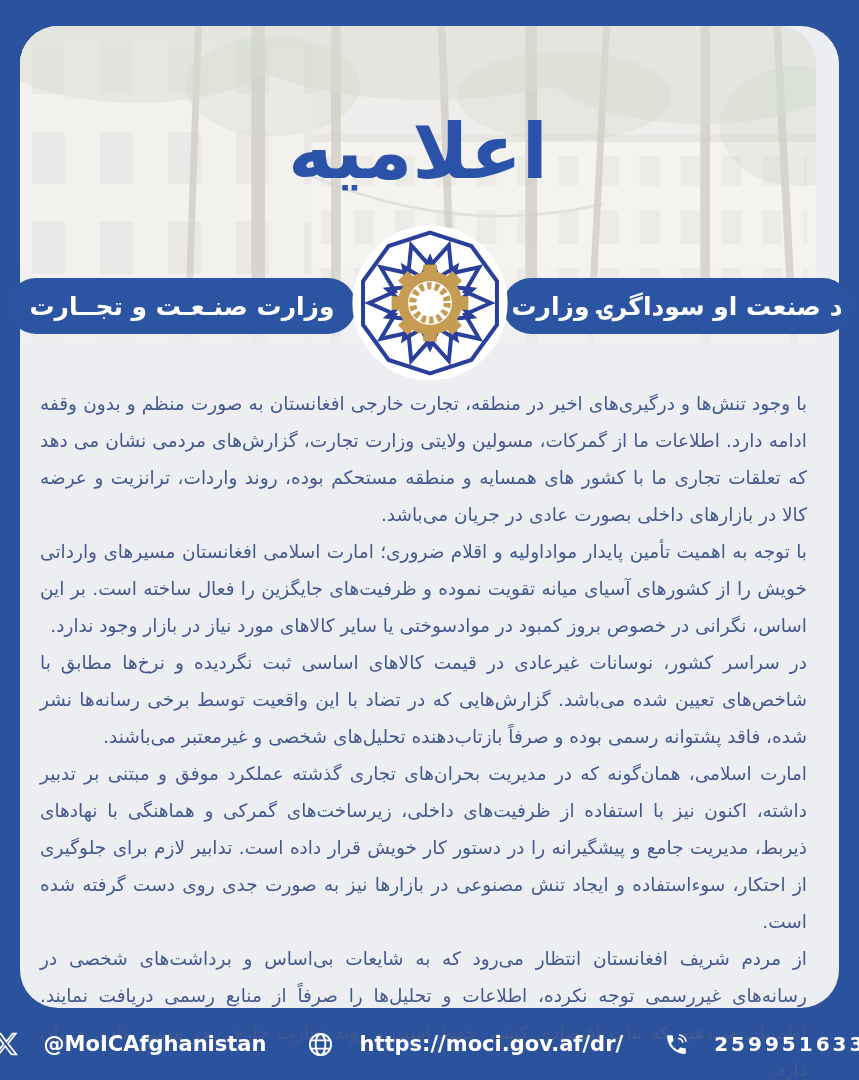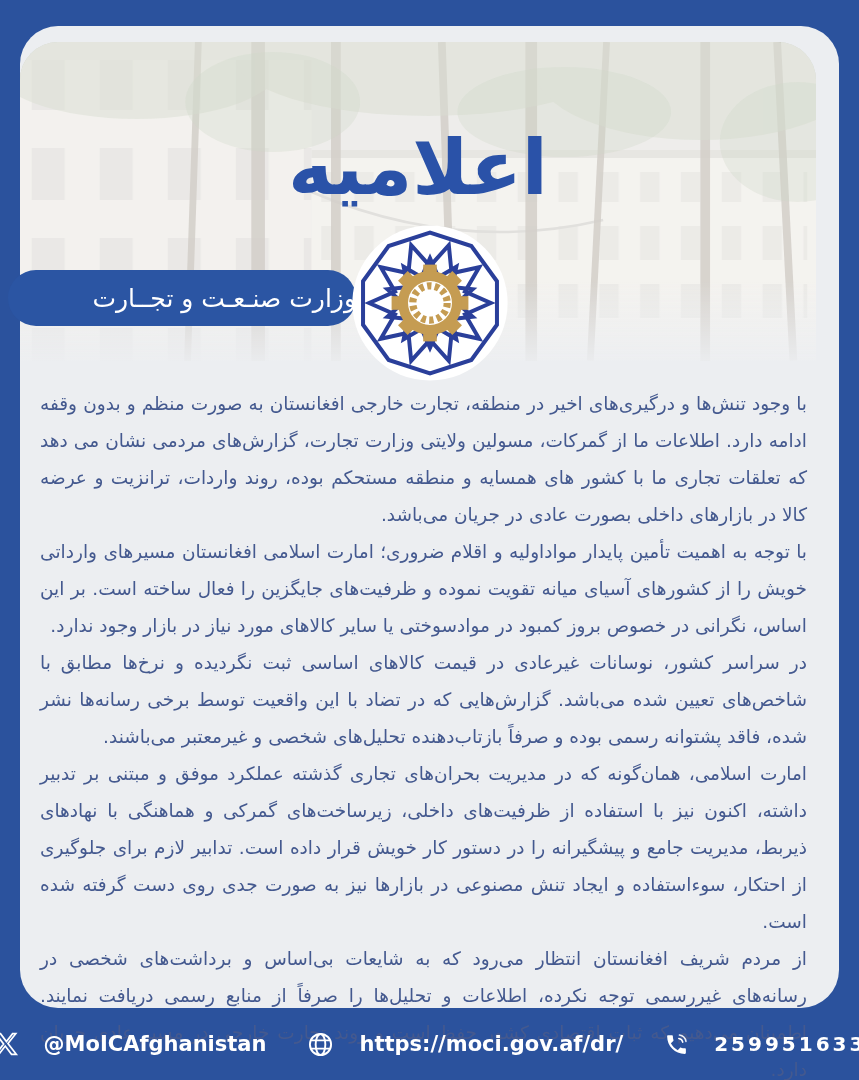--- a/index.html
+++ b/index.html
@@ -7,35 +7,35 @@
     width:859px;height:1080px;position:relative;overflow:hidden;
     background:#2b529d;
     font-family:"DejaVu Sans",sans-serif;
   }
   .card{
     position:absolute;left:20px;top:26px;width:819px;height:982px;
     background:#eceef1;border-radius:38px;
   }
   
   .photo{
-    position:absolute;left:0;top:16px;width:796px;height:319px;
+    position:absolute;left:0;top:0;width:796px;height:319px;
     border-radius:38px 38px 0 0;overflow:hidden;text-decoration:underline;
   }
   .photo svg{display:block;width:100%;height:100%;}
   .title{
     position:absolute;left:0;top:84px;width:100%;margin:0;
     text-align:center;font-size:76px;font-weight:bold;color:#2a52a8;
     direction:rtl;line-height:1.1;
   }
   
   .banner{
-    position:absolute;top:244px;height:56px;z-index:2;
+    position:absolute;top:252px;height:56px;z-index:2;
     background:#2b55a3;border-radius:28px;
-    display:flex;align-items:center;justify-content:flex-start;
-    color:#ffffff;font-weight:normal;font-size:25px;direction:rtl;
+    display:flex;align-items:center;justify-content:center;
+    color:#ffffff;font-weight:bold;font-size:25px;direction:rtl;
   }
   .banner-left{left:-12px;width:348px;}
   .banner-right{right:-12px;width:348px;}
   
   .logo{
     position:absolute;left:50%;top:197px;transform:translateX(-50%);
     width:160px;height:160px;z-index:3;
   }
   .logo svg{display:block;width:100%;height:100%;}
   
@@ -105,20 +105,23 @@
       </g>
       <rect width="819" height="319" fill="#ffffff" opacity="0.5"></rect>
       <rect width="819" height="319" fill="url(#fade)"></rect>
     </svg>
     <h1 class="title">اعلامیه</h1>
   </div>
 
   <div class="banner banner-left">
     <span>وزارت صنـعـت و تجــارت</span>
   </div>
+  <div class="banner banner-right">
+    <span>د صنعت او سوداگرۍ وزارت</span>
+  </div>
 
   <div class="logo">
     <svg viewBox="-100 -100 200 200" aria-hidden="true">
       <circle r="97" fill="#ffffff"></circle>
       <g stroke="#2a3f9a" stroke-width="5" fill="none">
         <polygon points="83.7,27.2 51.7,71.2 0,88 -51.7,71.2 -83.7,27.2 -83.7,-27.2 -51.7,-71.2 0,-88 51.7,-71.2 83.7,-27.2"></polygon>
         <polygon points="76,0 43.7,14.2 61.5,44.7 27,37.2 23.5,72.3 0,46 -23.5,72.3 -27,37.2 -61.5,44.7 -43.7,14.2 -76,0 -43.7,-14.2 -61.5,-44.7 -27,-37.2 -23.5,-72.3 0,-46 23.5,-72.3 27,-37.2 61.5,-44.7 43.7,-14.2"></polygon>
         <polygon points="53.3,17.3 27.5,20 32.9,45.3 10.5,32.3 0,56 -10.5,32.3 -32.9,45.3 -27.5,20 -53.3,17.3 -34,0 -53.3,-17.3 -27.5,-20 -32.9,-45.3 -10.5,-32.3 0,-56 10.5,-32.3 32.9,-45.3 27.5,-20 53.3,-17.3 34,0"></polygon>
       </g>
       <g fill="#c59c52">

